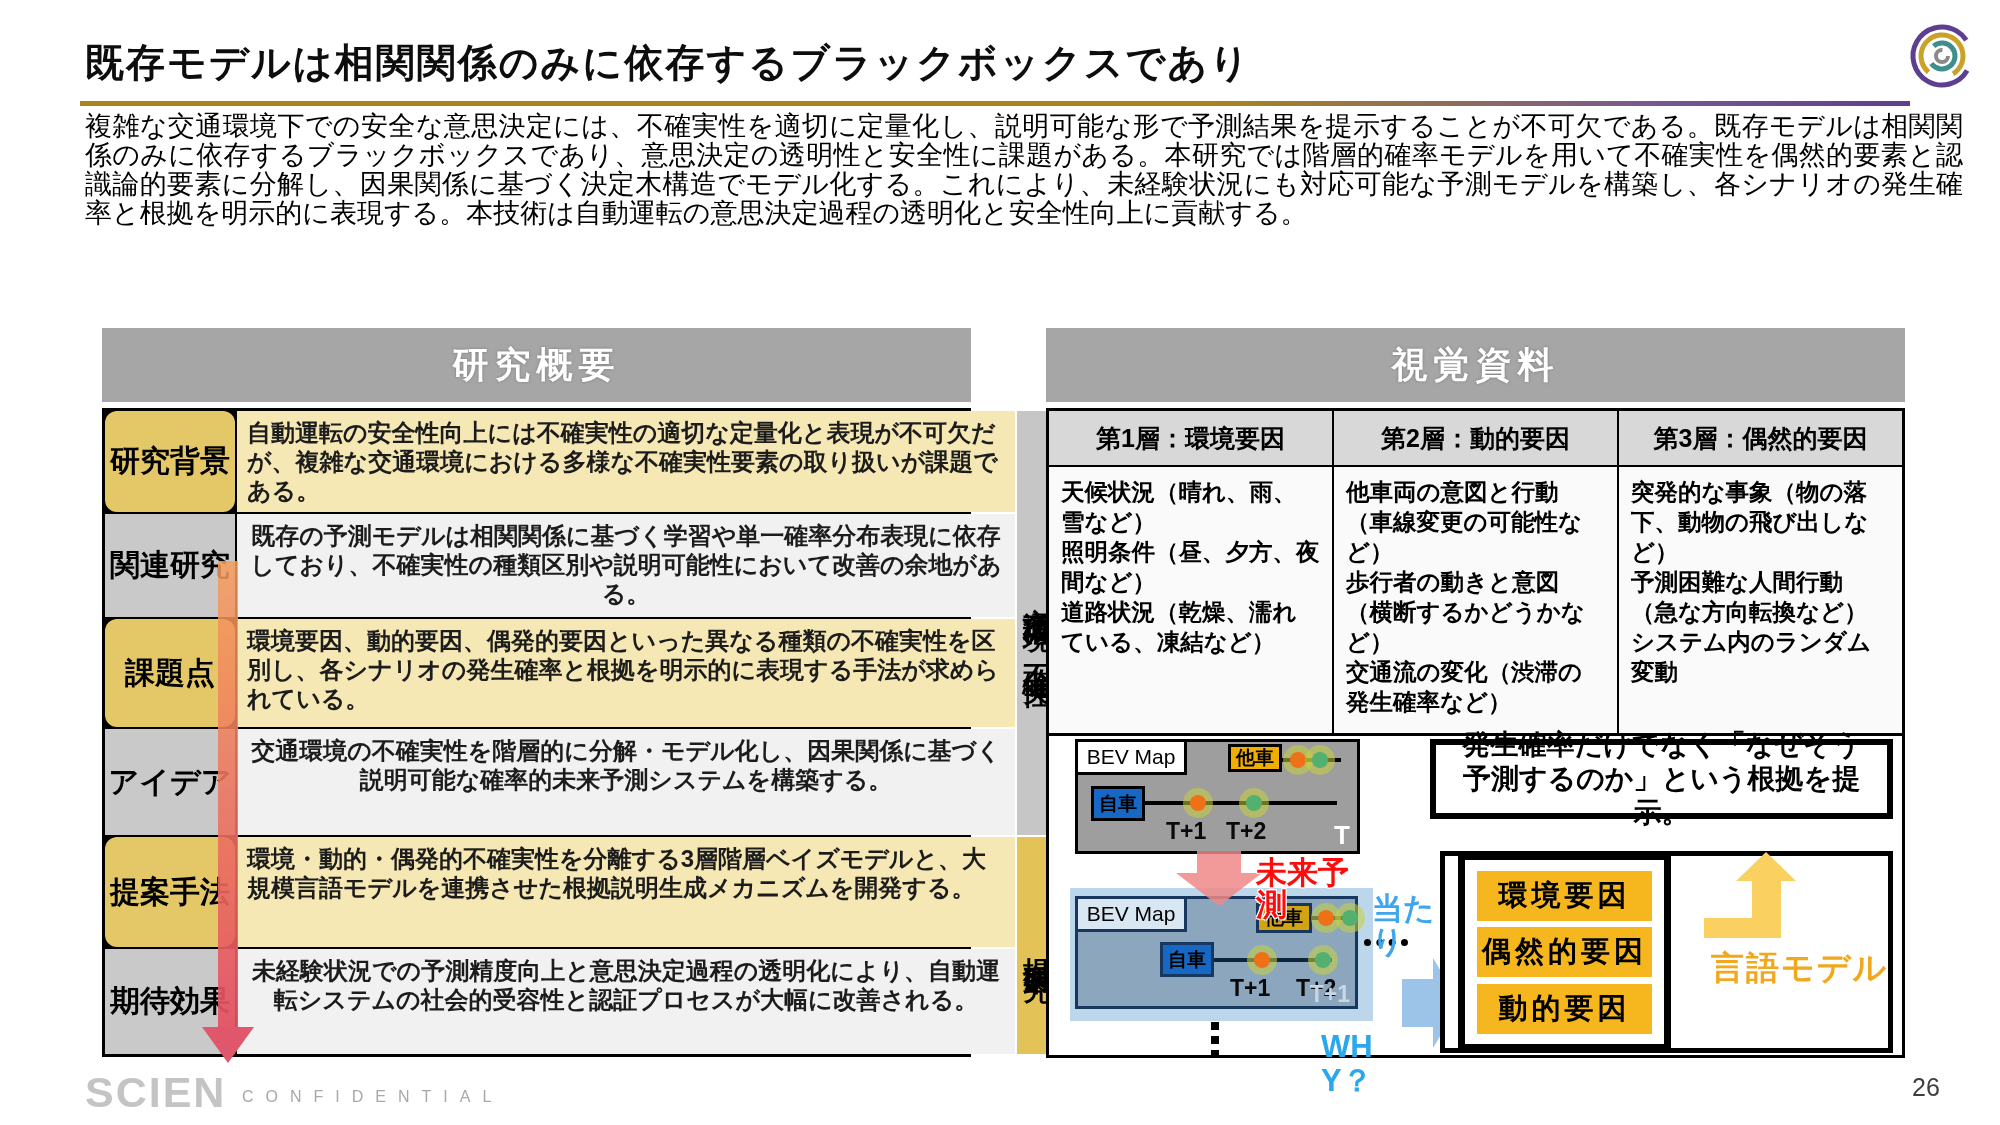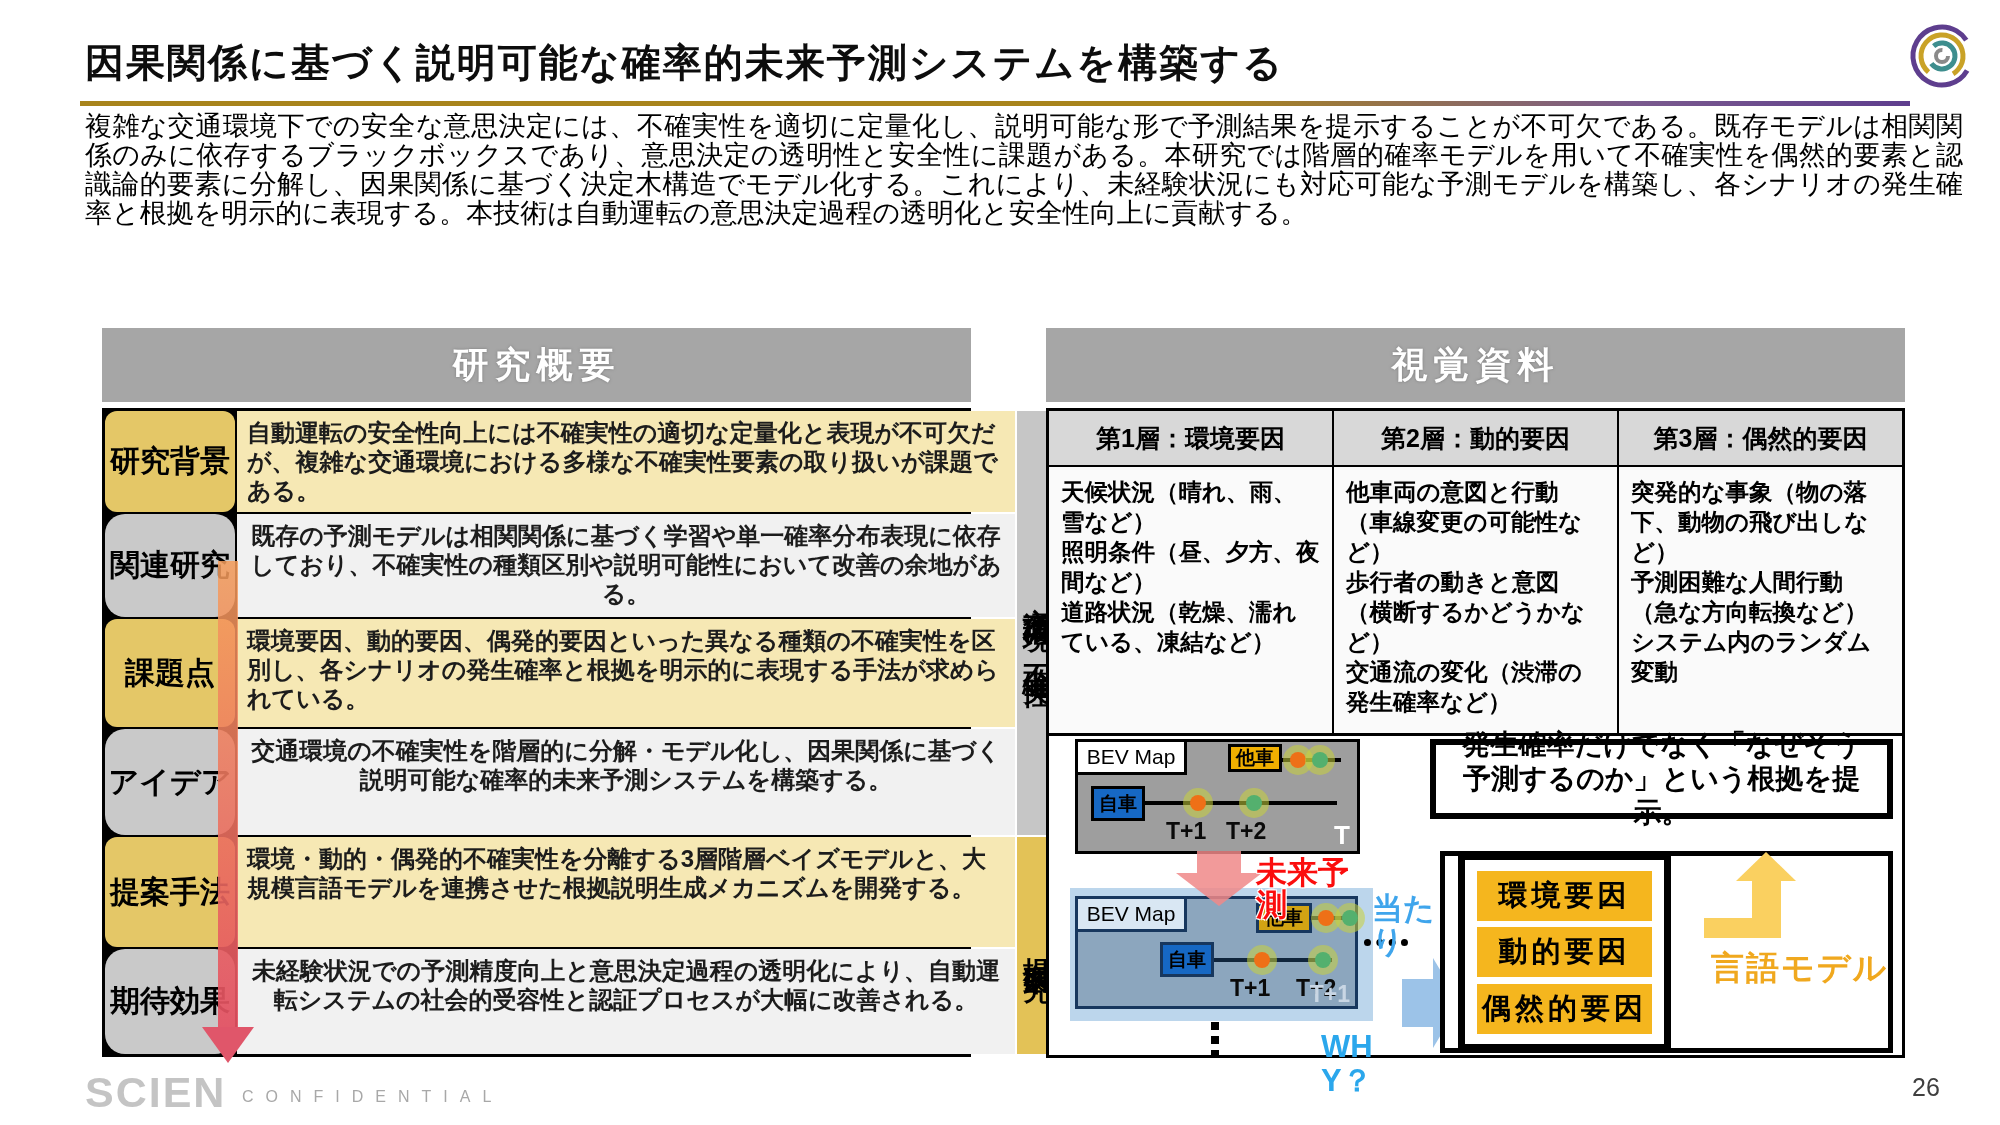--- a/index.html
+++ b/index.html
@@ -15,21 +15,21 @@
   .logo{position:absolute;left:1906px;top:20px;}
   
   .band{height:74px;background:#a6a6a6;display:flex;align-items:center;justify-content:center;
         font-size:36px;font-weight:bold;color:#fff;letter-spacing:6px;text-shadow:0 0 3px #7a7a7a;}
   
   .left-block{position:absolute;left:102px;top:328px;width:869px;}
   .lgrid{position:relative;margin-top:6px;display:grid;grid-template-columns:130px 778px 39px;
          grid-template-rows:101px 103px 108px 106px 110px 105px;gap:2px;background:#000;border:3px solid #000;}
   .lcell{display:flex;}
   .lab{align-items:center;justify-content:center;font-size:30px;font-weight:bold;}
-  .lab.gold{background:#e4c767;border-radius:12px;} .lab.gray{background:#c9c9c9;border-radius:20px;}
+  .lab.gold{background:#e4c767;border-radius:12px;} .lab.gray{background:#c9c9c9;}
   .cnt{padding:7px 10px;font-size:24px;line-height:29px;font-weight:bold;color:#1c1c1c;}
   .cnt.gold{background:#f6e8b4;} .cnt.gray{background:#f1f1f1;text-align:center;}
   .vcell{writing-mode:vertical-rl;text-orientation:upright;display:flex;align-items:center;justify-content:center;
          font-weight:bold;font-size:28px;letter-spacing:5px;}
   .vcell.gray{background:#c6c6c6;grid-column:3;grid-row:1/5;}
   .vcell.gold{background:#e3c257;grid-column:3;grid-row:5/7;}
   .red-arrow-shaft{position:absolute;left:113px;top:150px;width:20px;height:468px;z-index:5;
        background:linear-gradient(to bottom,rgba(246,158,92,.85),rgba(228,80,98,.92));}
   .red-arrow-head{position:absolute;left:97px;top:616px;width:0;height:0;z-index:5;
        border-left:26px solid transparent;border-right:26px solid transparent;border-top:36px solid #e0566a;}
@@ -93,21 +93,21 @@
   
   .brand{position:absolute;left:85px;top:1068px;font-size:43px;color:#c4c4c4;letter-spacing:2px;font-weight:bold;}
   .confid{position:absolute;left:242px;top:1088px;font-size:16px;color:#a8a8a8;letter-spacing:12px;}
   .pagenum{position:absolute;left:1912px;top:1073px;font-size:25px;color:#3f3f3f;}
 </style>
 </head>
 <body>
 
 <div class="slide">
 
-  <div class="title">因果関係に基づく説明可能な確率的未来予測システムを構築する</div>
+  <div class="title">既存モデルは相関関係のみに依存するブラックボックスであり</div>
   <div class="title-rule"></div>
   <svg class="logo" width="72" height="72" viewBox="0 0 72 72">
     <circle cx="36" cy="36" r="29" fill="none" stroke="#5e3e8e" stroke-width="5" stroke-dasharray="150 40" transform="rotate(30 36 36)"></circle>
     <circle cx="36" cy="36" r="21" fill="none" stroke="#c9a227" stroke-width="5" stroke-dasharray="105 30" transform="rotate(130 36 36)"></circle>
     <circle cx="36" cy="36" r="13" fill="none" stroke="#3e8e8e" stroke-width="5" stroke-dasharray="62 20" transform="rotate(230 36 36)"></circle>
     <circle cx="36" cy="36" r="6" fill="none" stroke="#8a8a8a" stroke-width="4" stroke-dasharray="28 10"></circle>
   </svg>
   <div class="abstract">複雑な交通環境下での安全な意思決定には、不確実性を適切に定量化し、説明可能な形で予測結果を提示することが不可欠である。既存モデルは相関関係のみに依存するブラックボックスであり、意思決定の透明性と安全性に課題がある。本研究では階層的確率モデルを用いて不確実性を偶然的要素と認識論的要素に分解し、因果関係に基づく決定木構造でモデル化する。これにより、未経験状況にも対応可能な予測モデルを構築し、各シナリオの発生確率と根拠を明示的に表現する。本技術は自動運転の意思決定過程の透明化と安全性向上に貢献する。</div>
 
   <div class="left-block">
@@ -212,22 +212,22 @@
         </div>
       <div class="blue-shaft"></div>
       <div class="blue-head"></div>
       <div class="why">WHY？</div>
 
       <div class="claim">発生確率だけでなく「なぜそう予測するのか」という根拠を提示。</div>
 
       <div class="bigbox"></div>
       <div class="factors">
         <div class="factor">環境要因</div>
+        <div class="factor">偶然的要因</div>
         <div class="factor">動的要因</div>
-        <div class="factor">偶然的要因</div>
       </div>
       <div class="g-tri"></div>
       <div class="g-v"></div>
       <div class="g-h"></div>
       <div class="llm">言語モデル</div>
     </div>
   </div>
 
   <div class="brand">SCIEN</div>
   <div class="confid">CONFIDENTIAL</div>

